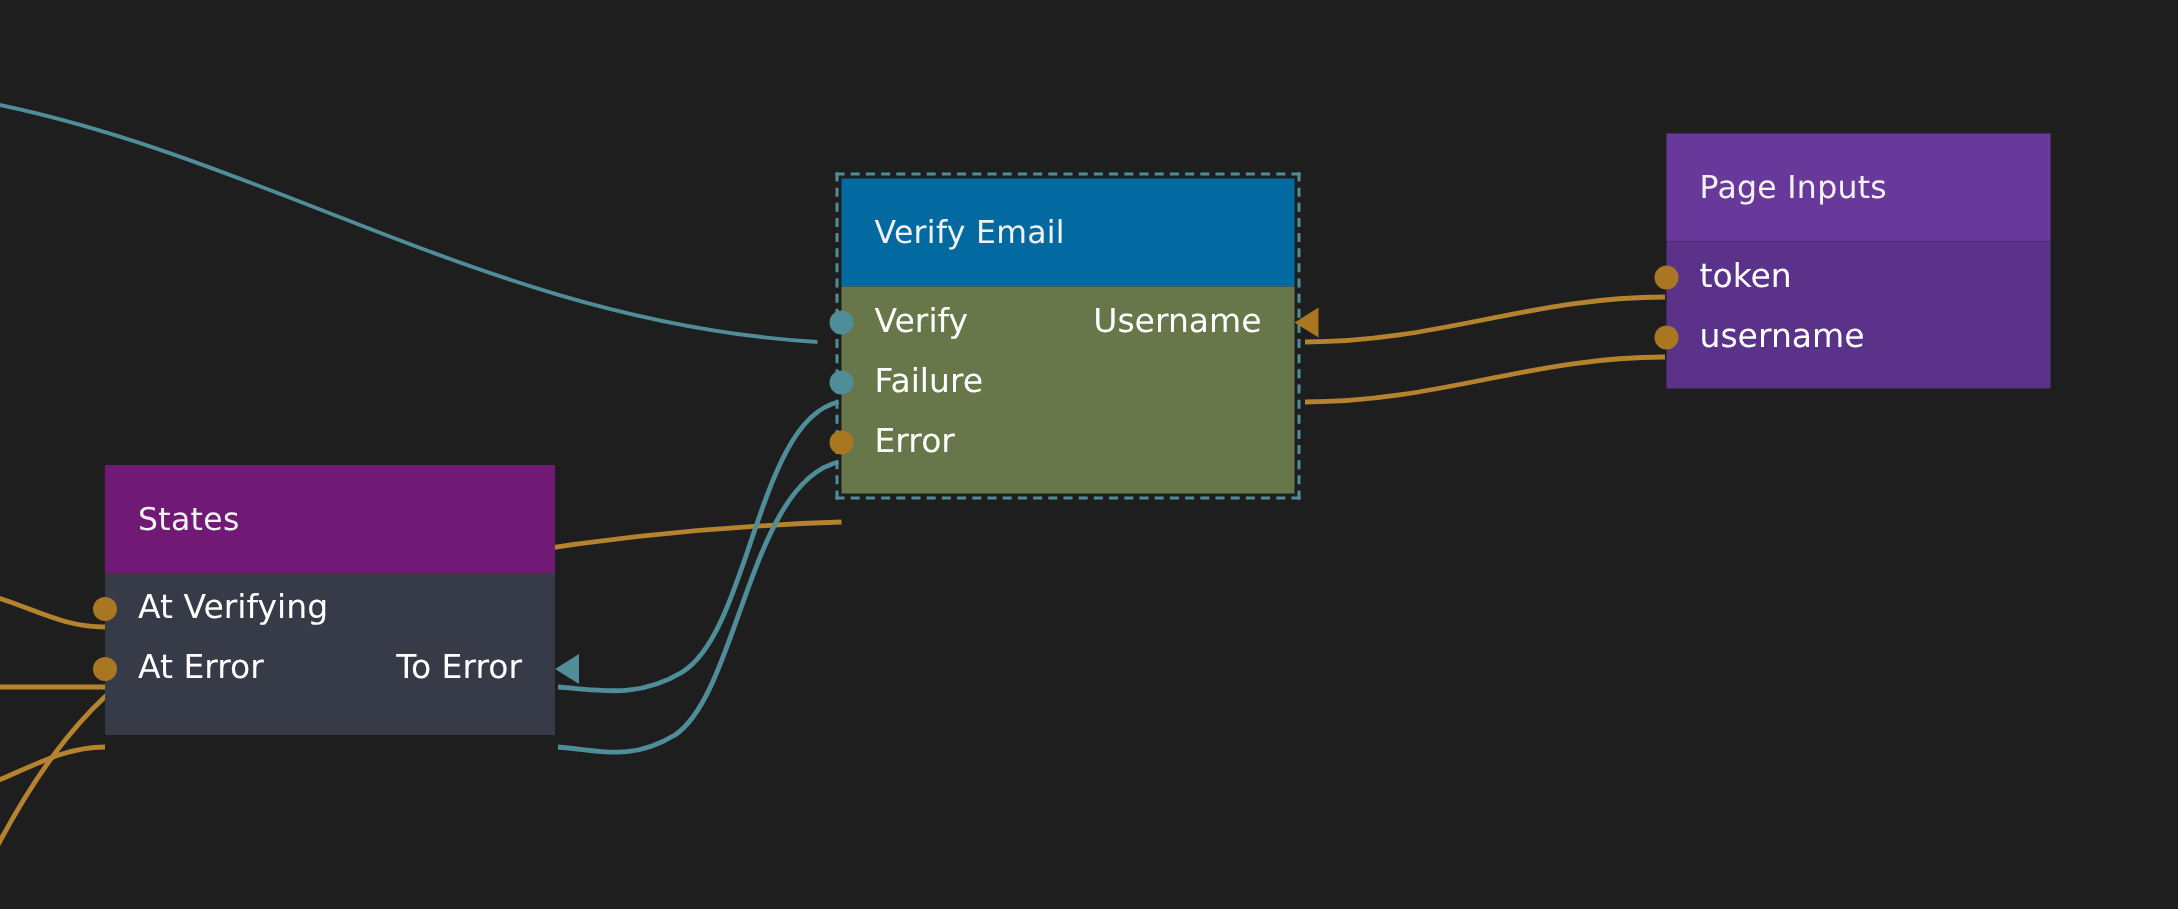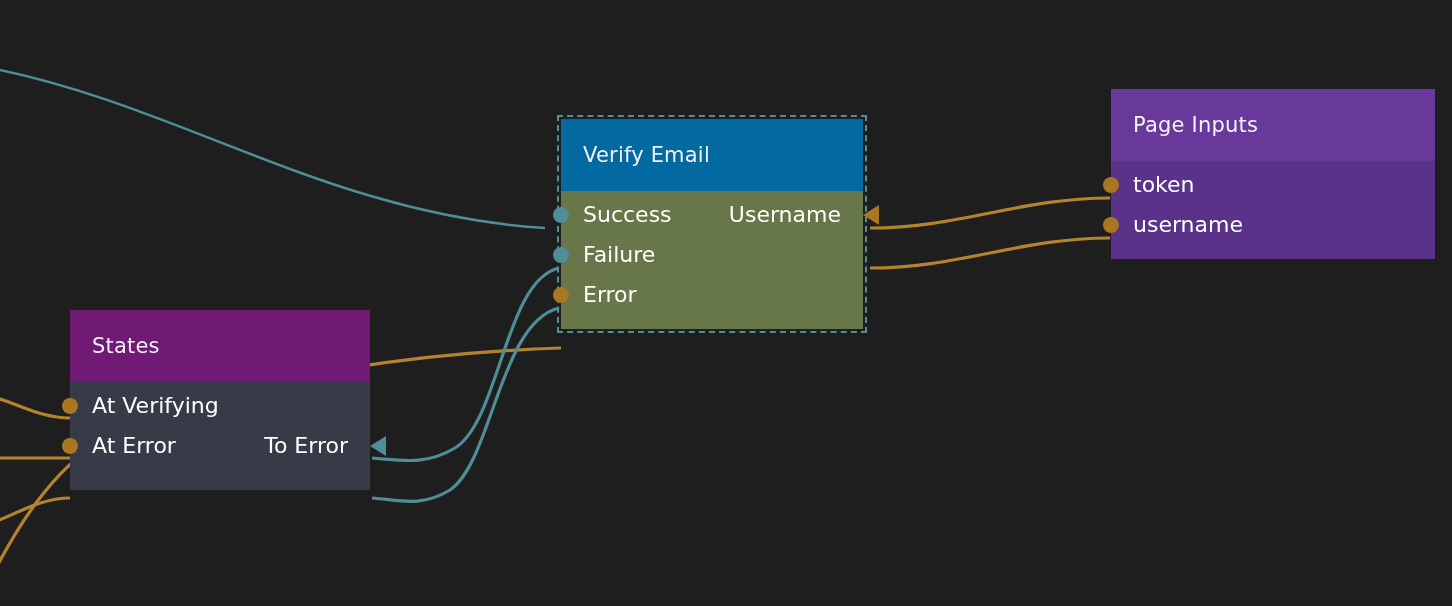--- a/index.html
+++ b/index.html
@@ -120,21 +120,21 @@
     right: -4px;
     bottom: -4px;
     border: 2px dashed #4f8e99;
     pointer-events: none;
   }
 
   
   #node-page-inputs {
     left: 1111px;
     top: 89px;
-    width: 324px;
+    width: 256px;
   }
   #node-page-inputs .node-header { background: #68399b; }
   #node-page-inputs .node-body   { background: #5b3289; padding-bottom: 14px; padding-top: 4px; }
 
   
   #node-states {
     left: 70px;
     top: 310px;
     width: 300px;
   }
@@ -188,21 +188,21 @@
 
     <div class="node-header">
       <span class="node-title">Verify Email</span>
     </div>
 
     <div class="node-body">
 
 
       <div class="port-row">
         <span class="port-dot left teal"></span>
-        <span class="port-label">Success</span>
+        <span class="port-label">Verify</span>
         <span class="port-spacer"></span>
         <span class="port-label out">Username</span>
         <span class="port-arrow in-data"></span>
       </div>
 
       <div class="port-row">
         <span class="port-dot left teal"></span>
         <span class="port-label">Failure</span>
       </div>
 

